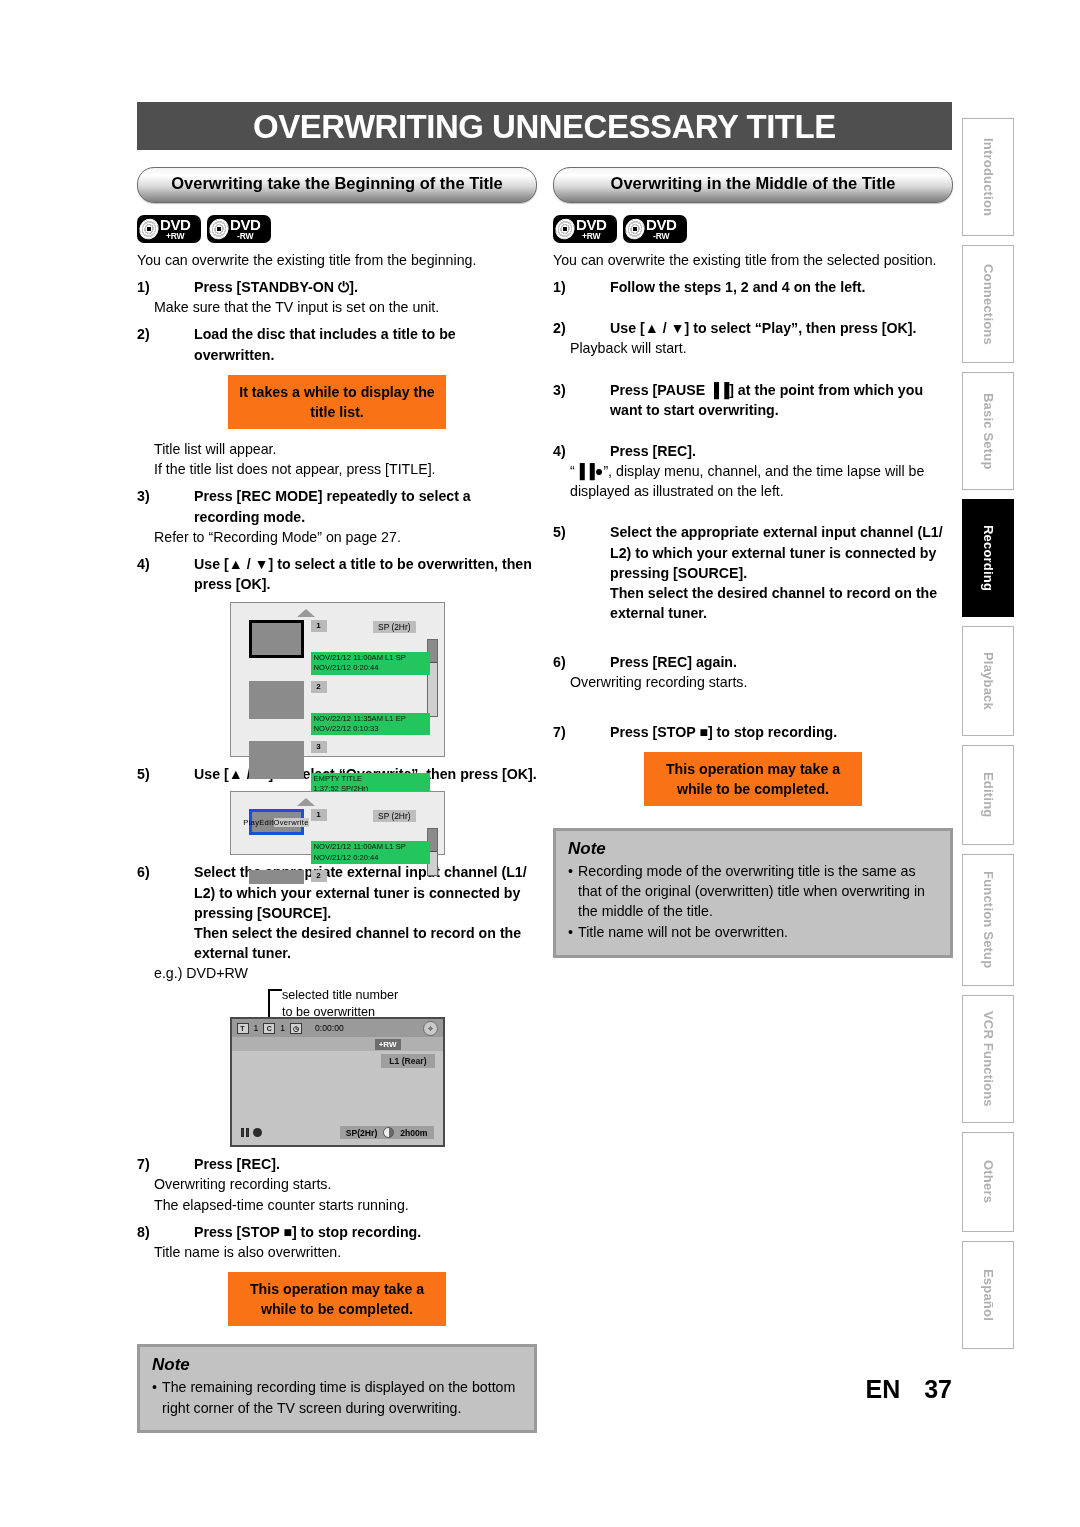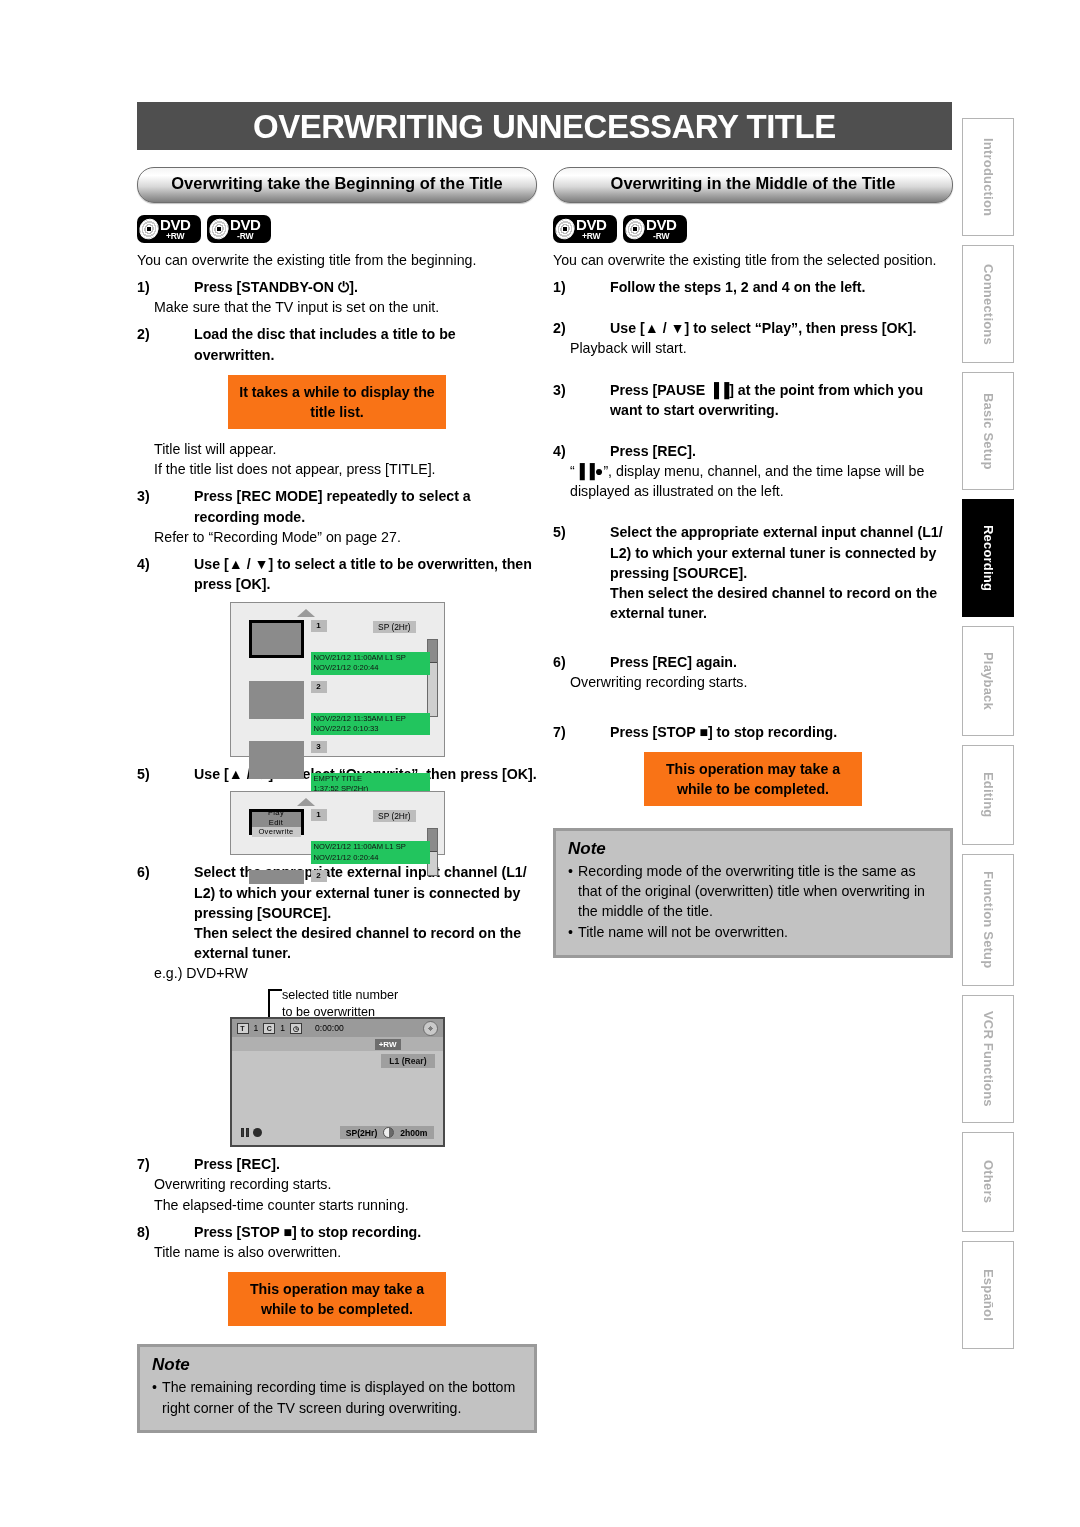--- a/index.html
+++ b/index.html
@@ -221,25 +221,25 @@
   }
   .tl-scroll .thumbbar {
     width: 100%; height: 22px;
     background: #8b8b8b;
     border-bottom: 1px solid #4a4a4a;
   }
   
   .tl-menu {
     width: 55px; height: 26px;
     background: #8b8b8b;
-    border: 3px solid #000000;
+    border: 3px solid #1d4ed8;
     box-sizing: border-box;
     flex: none;
     display: flex;
-    flex-direction: column;
+    flex-direction: row;
     align-items: center;
     justify-content: center;
     padding: 1px 0;
   }
   .tl-menu .mi {
     font-size: 7.6px;
     color: #000;
     line-height: 1.25;
     letter-spacing: 0.3px;
   }
@@ -748,14 +748,17 @@
       <span class="lbl">VCR Functions</span>
     </div>
     <div class="tab" style="height:100px;">
       <span class="lbl">Others</span>
     </div>
     <div class="tab" style="height:108px;">
       <span class="lbl">Español</span>
     </div>
   </div>
 
+  <div id="footer">
+    <span class="en">EN</span><span>37</span>
+  </div>
 
 </div>
 
 </body></html>

